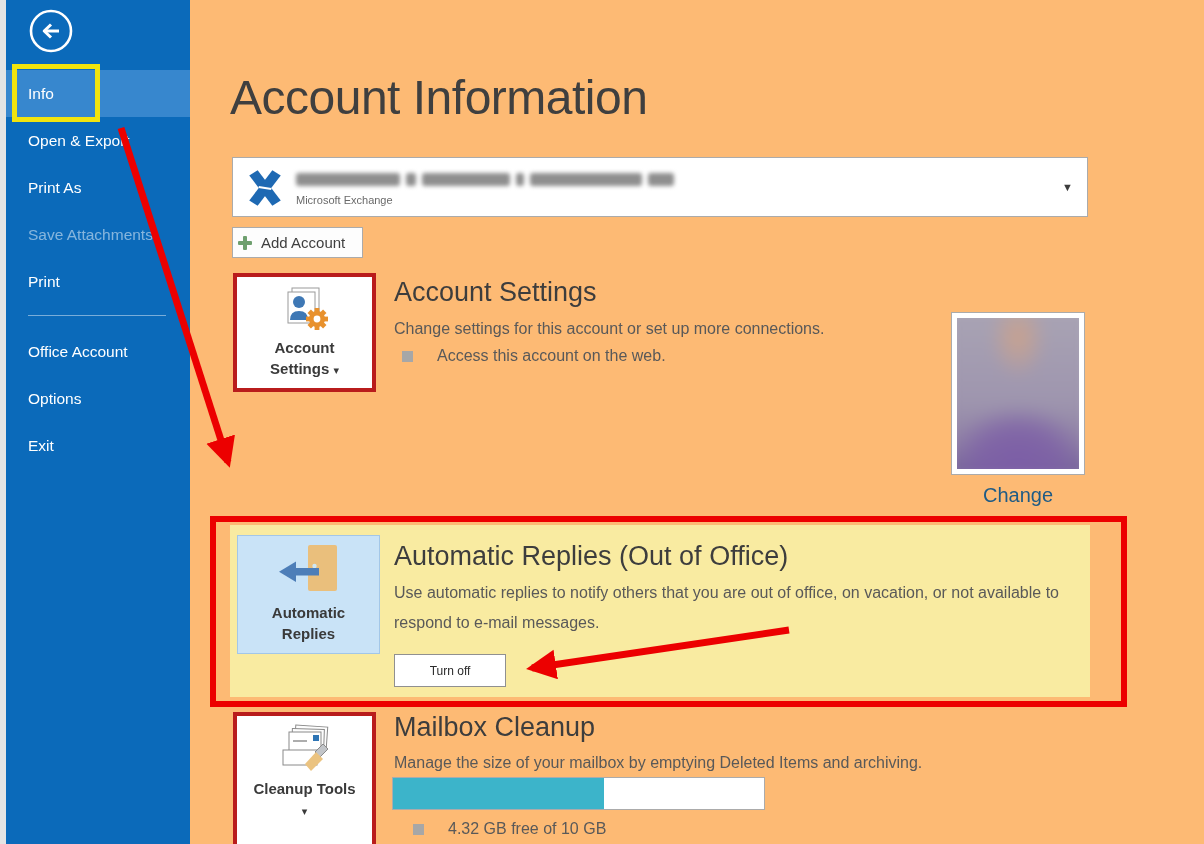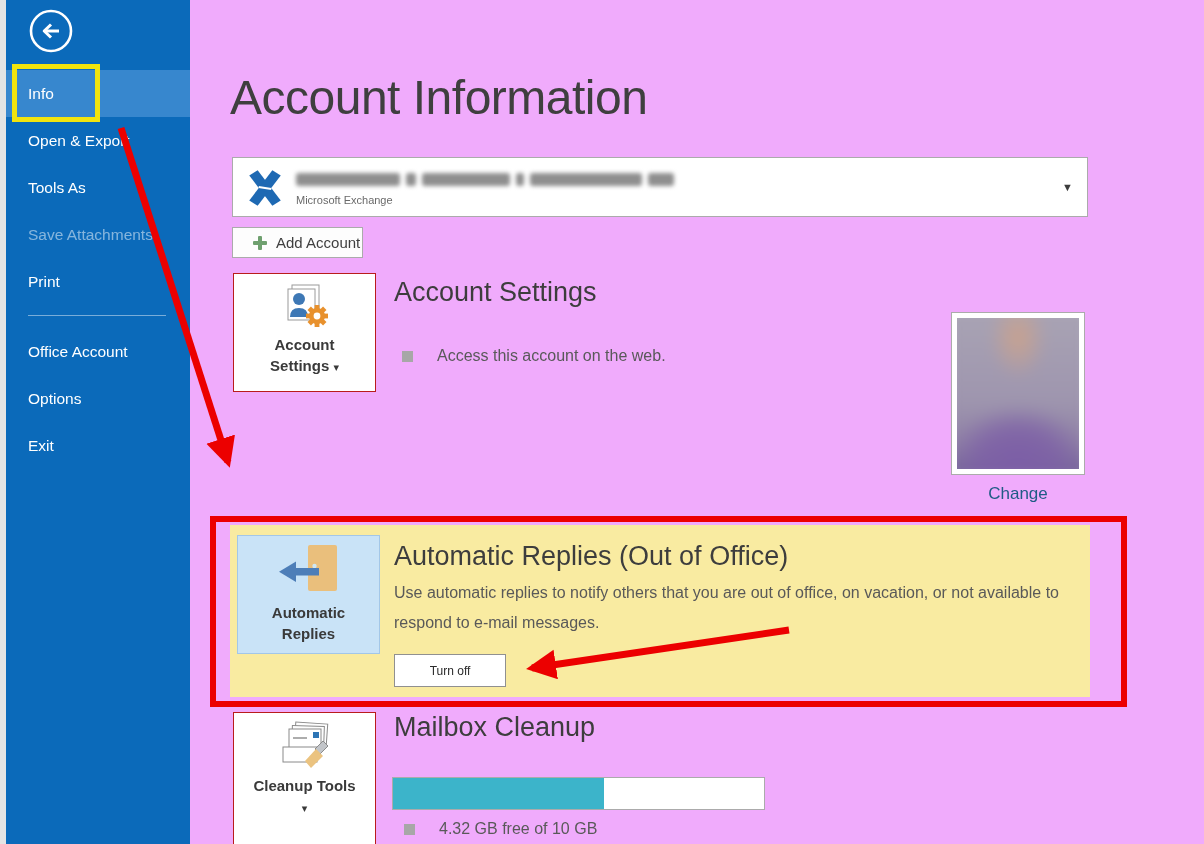--- a/index.html
+++ b/index.html
@@ -1,18 +1,18 @@
 <!DOCTYPE html>
 <html><head>
 <meta charset="utf-8">
 <style>
   html,body{margin:0;padding:0;background:#cfcfcf;}
   #screen{
     position:relative;width:1204px;height:844px;overflow:hidden;
-    background:#f0abfc;
+    background:#fdba74;
     font-family:"Liberation Sans","DejaVu Sans",sans-serif;
     -webkit-font-smoothing:antialiased;
   }
   
   .edge-strip{position:absolute;left:0;top:0;width:6px;height:844px;background:#E4E4E4;}
   .sidebar{position:absolute;left:6px;top:0;width:184px;height:844px;background:#0B6ABA;}
   .back-btn{position:absolute;left:22px;top:8px;width:46px;height:46px;cursor:pointer;}
   .nav{position:absolute;left:0;top:70px;width:184px;}
   .nav-item{
     height:47px;line-height:47px;padding-left:22px;color:#FFFFFF;
@@ -31,26 +31,26 @@
     background:#FFFFFF;border:1px solid #ABABAB;box-sizing:border-box;cursor:pointer;
   }
   .exch-icon{position:absolute;left:11px;top:9px;}
   .redacted-email{position:absolute;left:63px;top:15px;height:15px;display:flex;gap:6px;filter:blur(2.2px);}
   .redacted-email span{display:inline-block;height:13px;background:#8F8F8F;border-radius:3px;}
   .provider-label{position:absolute;left:63px;top:36px;font-size:11px;color:#6A6A6A;}
   .dd-caret{position:absolute;right:14px;top:23px;font-size:11px;color:#3C3C3C;}
   .add-account{
     position:absolute;left:232px;top:227px;width:131px;height:31px;
     background:#FDFDFD;border:1px solid #ABABAB;box-sizing:border-box;
-    display:flex;align-items:center;gap:8px;padding-left:19px;cursor:pointer;
+    display:flex;align-items:center;gap:8px;padding-left:4px;cursor:pointer;
     font-size:15px;color:#3F3F3F;
   }
   
   .tile{
-    position:absolute;background:#FFFFFF;border:1px solid #b91c1c;box-sizing:border-box;
+    position:absolute;background:#FFFFFF;border:4px solid #b91c1c;box-sizing:border-box;
     display:flex;flex-direction:column;align-items:center;cursor:pointer;
   }
   .tile .tl{
     font-size:15px;font-weight:700;color:#3A3A3A;text-align:center;line-height:21px;
     width:104px;margin-top:2px;
   }
   .tile-as{left:233px;top:273px;width:143px;height:119px;}
   .tile-ar{left:237px;top:535px;width:143px;height:119px;background:#C9E3F7;border:1px solid #A3C7E8;}
   .tile-mc{left:233px;top:712px;width:143px;height:145px;}
   .tile-icon{margin-top:8px;}
@@ -69,21 +69,21 @@
   .photo-blur{width:100%;height:100%;overflow:hidden;position:relative;}
   .photo-blur::before{
     content:"";position:absolute;inset:-12px;filter:blur(7px);
     background:
       radial-gradient(42px 60px at 50% 18%, #C9A28E 0%, rgba(201,162,142,0) 70%),
       radial-gradient(70px 55px at 50% 88%, #7C5EA6 0%, rgba(124,94,166,0.75) 55%, rgba(124,94,166,0) 100%),
       linear-gradient(180deg,#A9A4B4 0%, #9E95AE 55%, #8E7FA5 80%, #6F5F96 100%);
   }
   .change-link{
     position:absolute;left:951px;top:484px;width:134px;text-align:center;
-    font-size:17px;color:#1F5B85;cursor:pointer;
+    font-size:20px;color:#1F5B85;cursor:pointer;
   }
   
   .ar-panel{position:absolute;left:230px;top:525px;width:860px;height:172px;background:#F9EBA1;}
   .turn-off{
     position:absolute;left:394px;top:654px;width:112px;height:33px;
     background:#FFFFFF;border:1px solid #909090;box-sizing:border-box;
     font-size:12px;color:#2B2B2B;display:flex;align-items:center;justify-content:center;
     cursor:pointer;
   }
   
@@ -113,21 +113,21 @@
     <div class="back-btn">
       <svg width="46" height="46" viewBox="0 0 46 46">
         <circle cx="23" cy="23" r="20" fill="none" stroke="#FFFFFF" stroke-width="2.6"></circle>
         <path d="M31 23 H17" stroke="#FFFFFF" stroke-width="3" fill="none"></path>
         <path d="M23 16.5 L16.2 23 L23 29.5" stroke="#FFFFFF" stroke-width="3" fill="none" stroke-linejoin="round"></path>
       </svg>
     </div>
     <div class="nav">
       <div class="nav-item selected">Info</div>
       <div class="nav-item">Open &amp; Export</div>
-      <div class="nav-item">Tools As</div>
+      <div class="nav-item">Print As</div>
       <div class="nav-item disabled">Save Attachments</div>
       <div class="nav-item">Print</div>
       <div class="nav-divider"></div>
       <div class="nav-item">Office Account</div>
       <div class="nav-item">Options</div>
       <div class="nav-item">Exit</div>
     </div>
   </div>
 
   <div class="page-title">Account Information</div>
@@ -170,20 +170,21 @@
         <rect x="-11" y="-2.4" width="22" height="4.8" fill="#E8912D"></rect>
         <rect x="-2.4" y="-11" width="4.8" height="22" fill="#E8912D" transform="rotate(45)"></rect>
         <rect x="-2.4" y="-11" width="4.8" height="22" fill="#E8912D" transform="rotate(-45)"></rect>
         <circle cx="0" cy="0" r="8" fill="#E8912D"></circle>
         <circle cx="0" cy="0" r="3.4" fill="#FFFFFF"></circle>
       </g>
     </svg>
     <div class="tl"><span>Account Settings</span> <span class="caret-sm">▾</span></div>
   </div>
   <div class="sec-heading" style="left:394px;top:277px;">Account Settings</div>
+  <div class="sec-desc" style="left:394px;top:317px;width:620px;">Change settings for this account or set up more connections.</div>
   <div class="bullet-row" style="left:402px;top:347px;">
     <span class="bullet-sq"></span>
     <span class="bullet-tx">Access this account on the web.</span>
   </div>
 
   <div class="photo-frame">
     <div class="photo-blur"></div>
   </div>
   <div class="change-link">Change</div>
 
@@ -208,24 +209,25 @@
       <rect x="14" y="8" width="32" height="22" fill="#FFFFFF" stroke="#8A8A8A"></rect>
       <rect x="38" y="11" width="6" height="6" fill="#2E75B5"></rect>
       <path d="M18 17 H32" stroke="#8A8A8A" stroke-width="1.4"></path>
       <rect x="8" y="26" width="34" height="15" fill="#FFFFFF" stroke="#8A8A8A"></rect>
       <polygon points="40,28 48,20 53,25 45,33" fill="#C2C5C9" stroke="#8A8A8A"></polygon>
       <polygon points="30,40 41,28 48,35 36,47" fill="#EBC380"></polygon>
     </svg>
     <div class="tl"><span>Cleanup Tools</span> <span class="caret-sm">▾</span></div>
   </div>
   <div class="sec-heading" style="left:394px;top:712px;">Mailbox Cleanup</div>
+  <div class="sec-desc" style="left:394px;top:751px;width:620px;">Manage the size of your mailbox by emptying Deleted Items and archiving.</div>
   <div class="progress">
     <div class="progress-fill" style="width: 57%;"></div>
   </div>
-  <div class="bullet-row" style="left:404px;top:820px;">
+  <div class="bullet-row" style="left:413px;top:820px;">
     <span class="bullet-sq"></span>
     <span class="bullet-tx">4.32 GB free of 10 GB</span>
   </div>
 
   <div class="anno-info-box"></div>
   <div class="anno-red-box"></div>
   <svg class="anno-arrows" width="1204" height="844" viewBox="0 0 1204 844">
     <defs>
       <marker id="ah" markerUnits="userSpaceOnUse" markerWidth="36" markerHeight="32" refX="24" refY="15" orient="auto">
         <path d="M0,0 L30,15 L0,30 Z" fill="#EC0000"></path>

